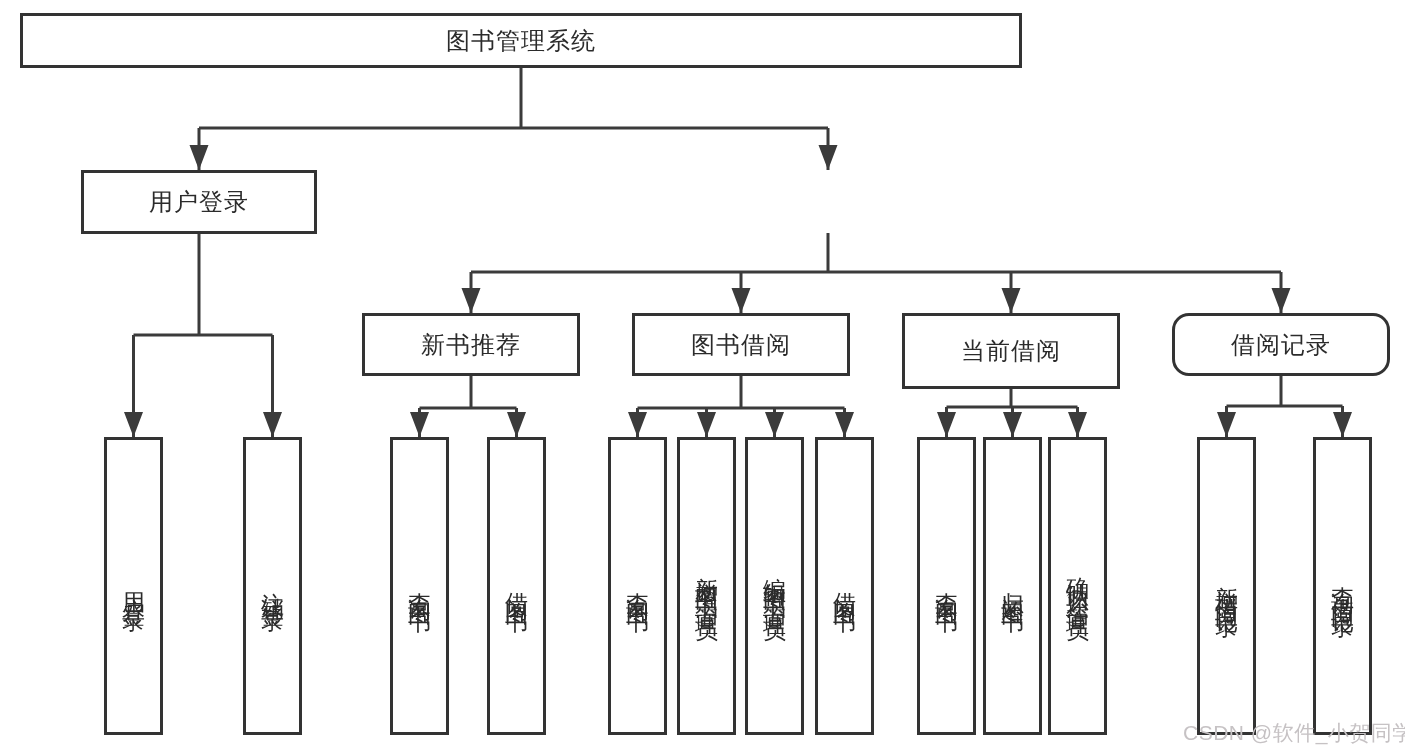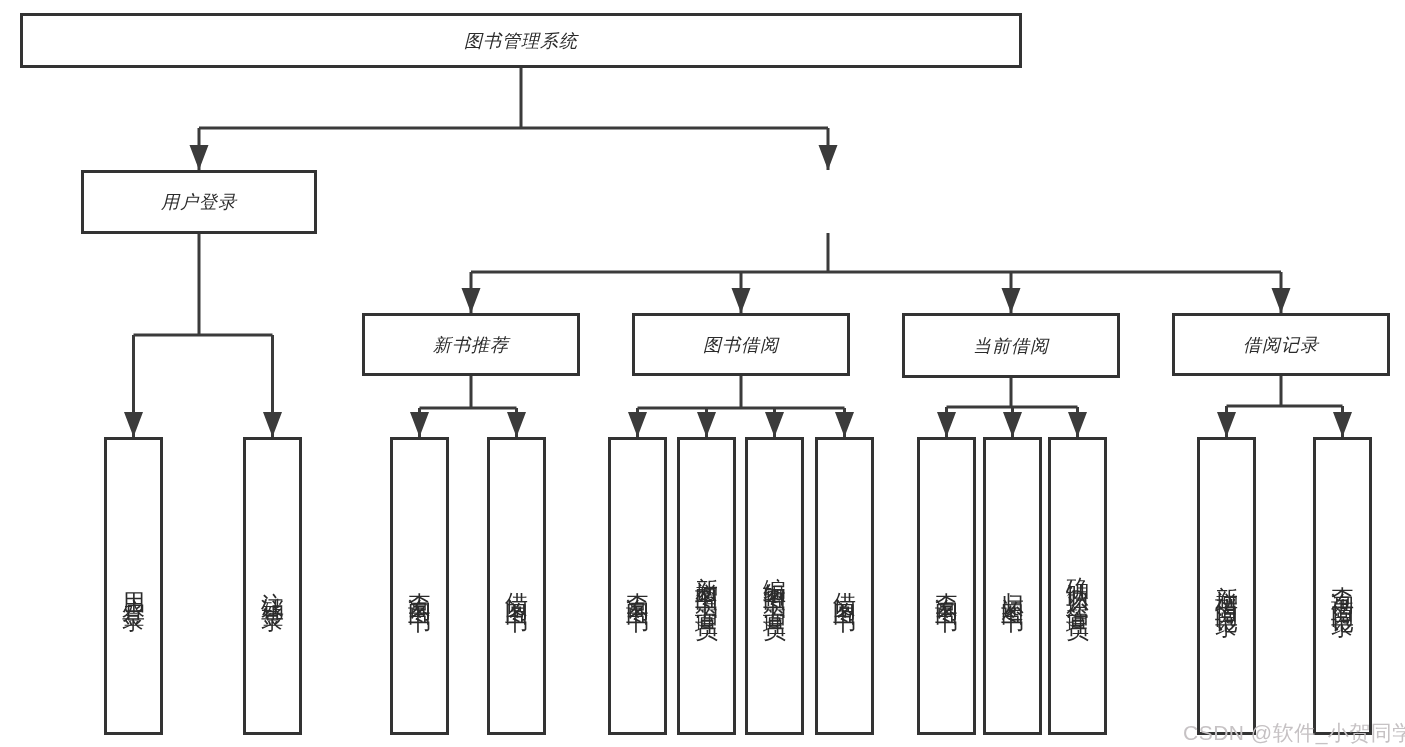--- a/index.html
+++ b/index.html
@@ -21,21 +21,21 @@
   .conn-line{stroke:var(--line);stroke-width:3;fill:none;}
   .conn-arrow{fill:var(--line);stroke:none;}
   .node{
     position:absolute;box-sizing:border-box;
     background:var(--box-fill);
     border:3px solid var(--box-border);
     color:var(--text);
     display:flex;align-items:center;justify-content:center;
     z-index:2;
   }
-  .hbox{font-size:18px;letter-spacing:1px;white-space:nowrap;font-style:italic;}
+  .hbox{font-size:24px;letter-spacing:1px;white-space:nowrap;}
   .vbox{
     font-size:23px;
     writing-mode:vertical-rl;
     text-orientation:mixed;
     letter-spacing:6px;
     line-height:1;
     white-space:nowrap;
   }
   .watermark{
     position:absolute;left:1183px;top:719px;
@@ -105,22 +105,22 @@
       M1226.5 437 l-9.5 -25 h19 z
       M1342.5 437 l-9.5 -25 h19 z"></path>
   </svg>
 
   <div class="node hbox" style="left:20px;top:13px;width:1002px;height:55px;">图书管理系统</div>
 
   <div class="node hbox" style="left:81px;top:170px;width:236px;height:64px;">用户登录</div>
 
   <div class="node hbox" style="left:632px;top:313px;width:218px;height:63px;">图书借阅</div>
   <div class="node hbox" style="left:362px;top:313px;width:218px;height:63px;">新书推荐</div>
-  <div class="node hbox" style="left:902px;top:313px;width:218px;height:65px;">当前借阅</div>
-  <div class="node hbox" style="left:1172px;top:313px;width:218px;height:63px;">借阅记录</div>
+  <div class="node hbox" style="left:902px;top:313px;width:218px;height:76px;">当前借阅</div>
+  <div class="node hbox" style="left:1172px;top:313px;width:218px;height:63px;border-radius:17px;">借阅记录</div>
 
   <div class="node vbox" style="left:104px;top:437px;width:59px;height:298px;">用户登录</div>
   <div class="node vbox" style="left:243px;top:437px;width:59px;height:298px;">注销登录</div>
 
   <div class="node vbox" style="left:390px;top:437px;width:59px;height:298px;">查询图书</div>
   <div class="node vbox" style="left:487px;top:437px;width:59px;height:298px;">借阅图书</div>
 
   <div class="node vbox" style="left:608px;top:437px;width:59px;height:298px;">查询图书</div>
   <div class="node vbox" style="left:677px;top:437px;width:59px;height:298px;">新增图书（管理员）</div>
   <div class="node vbox" style="left:745px;top:437px;width:59px;height:298px;">编辑图书（管理员）</div>

